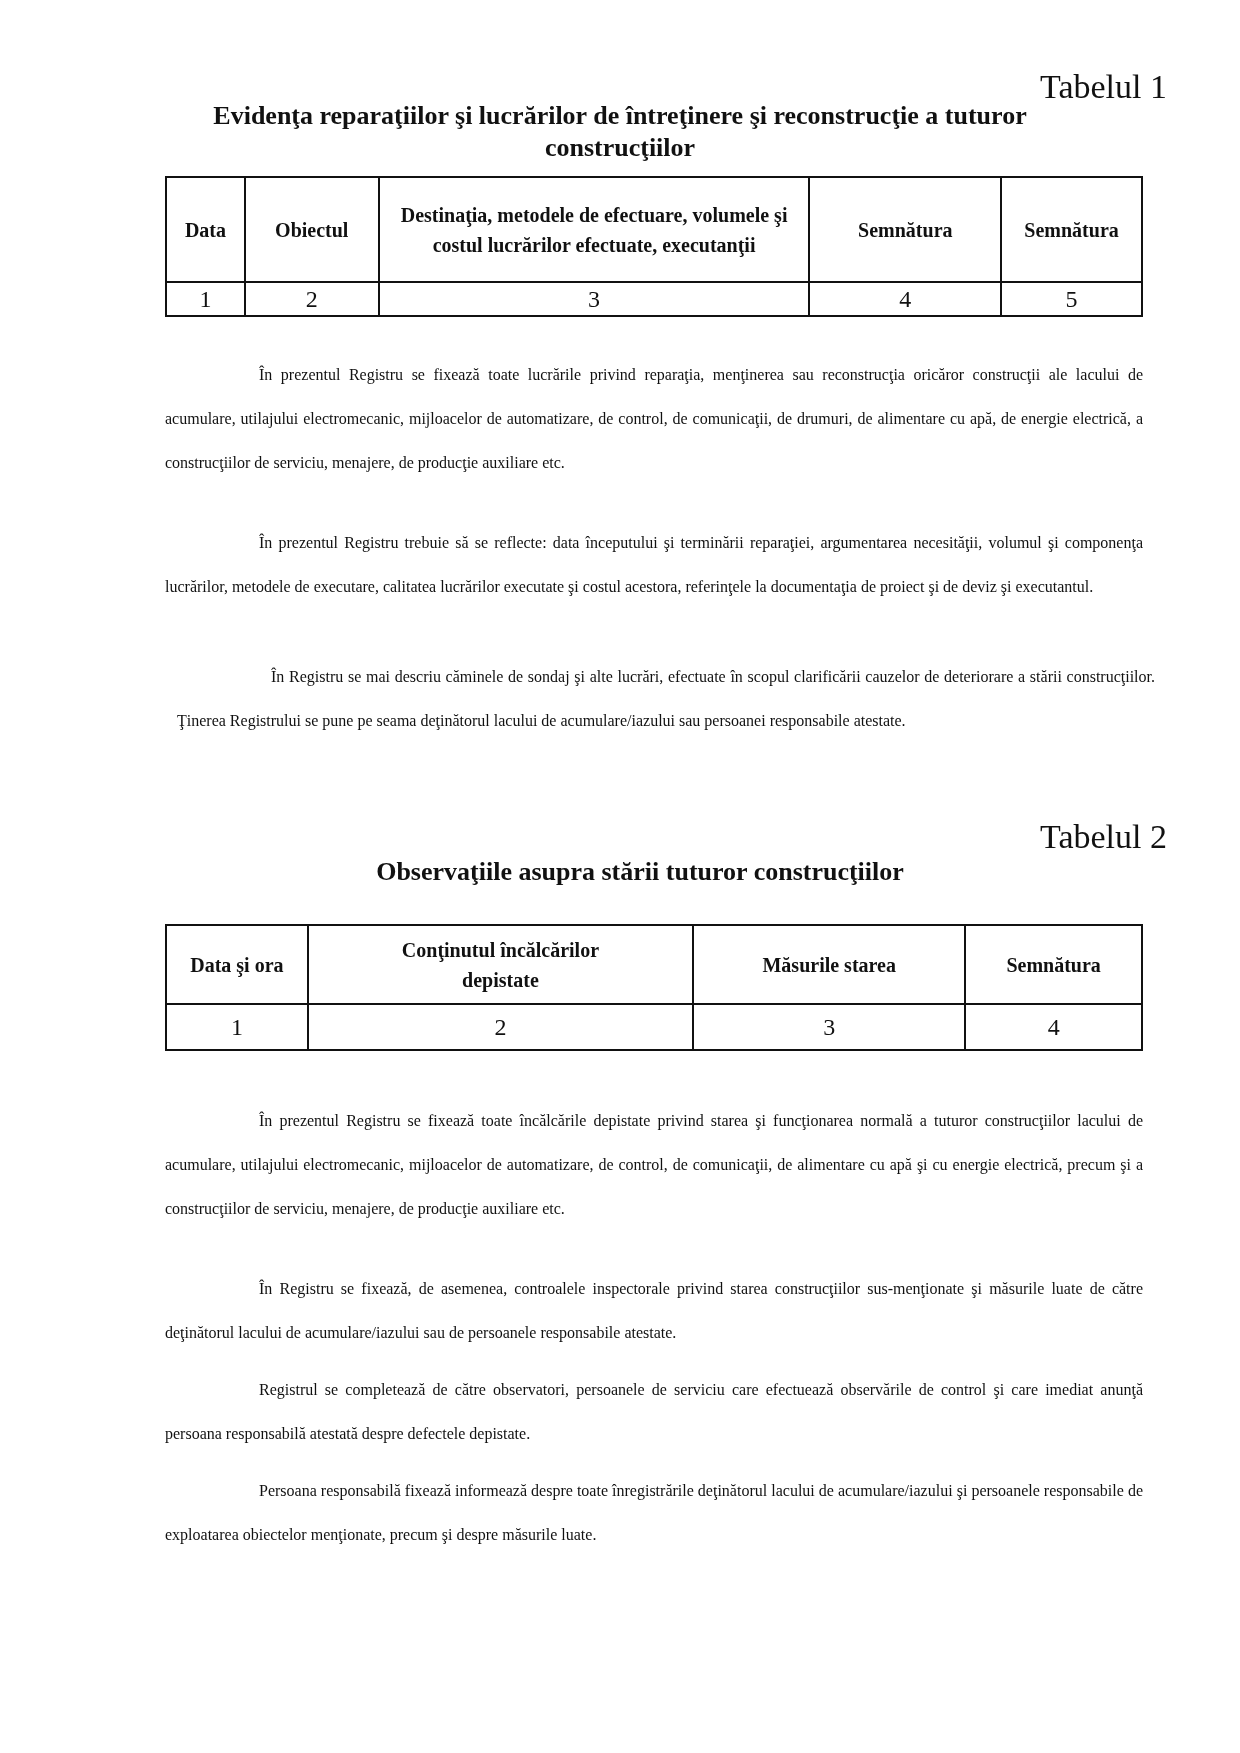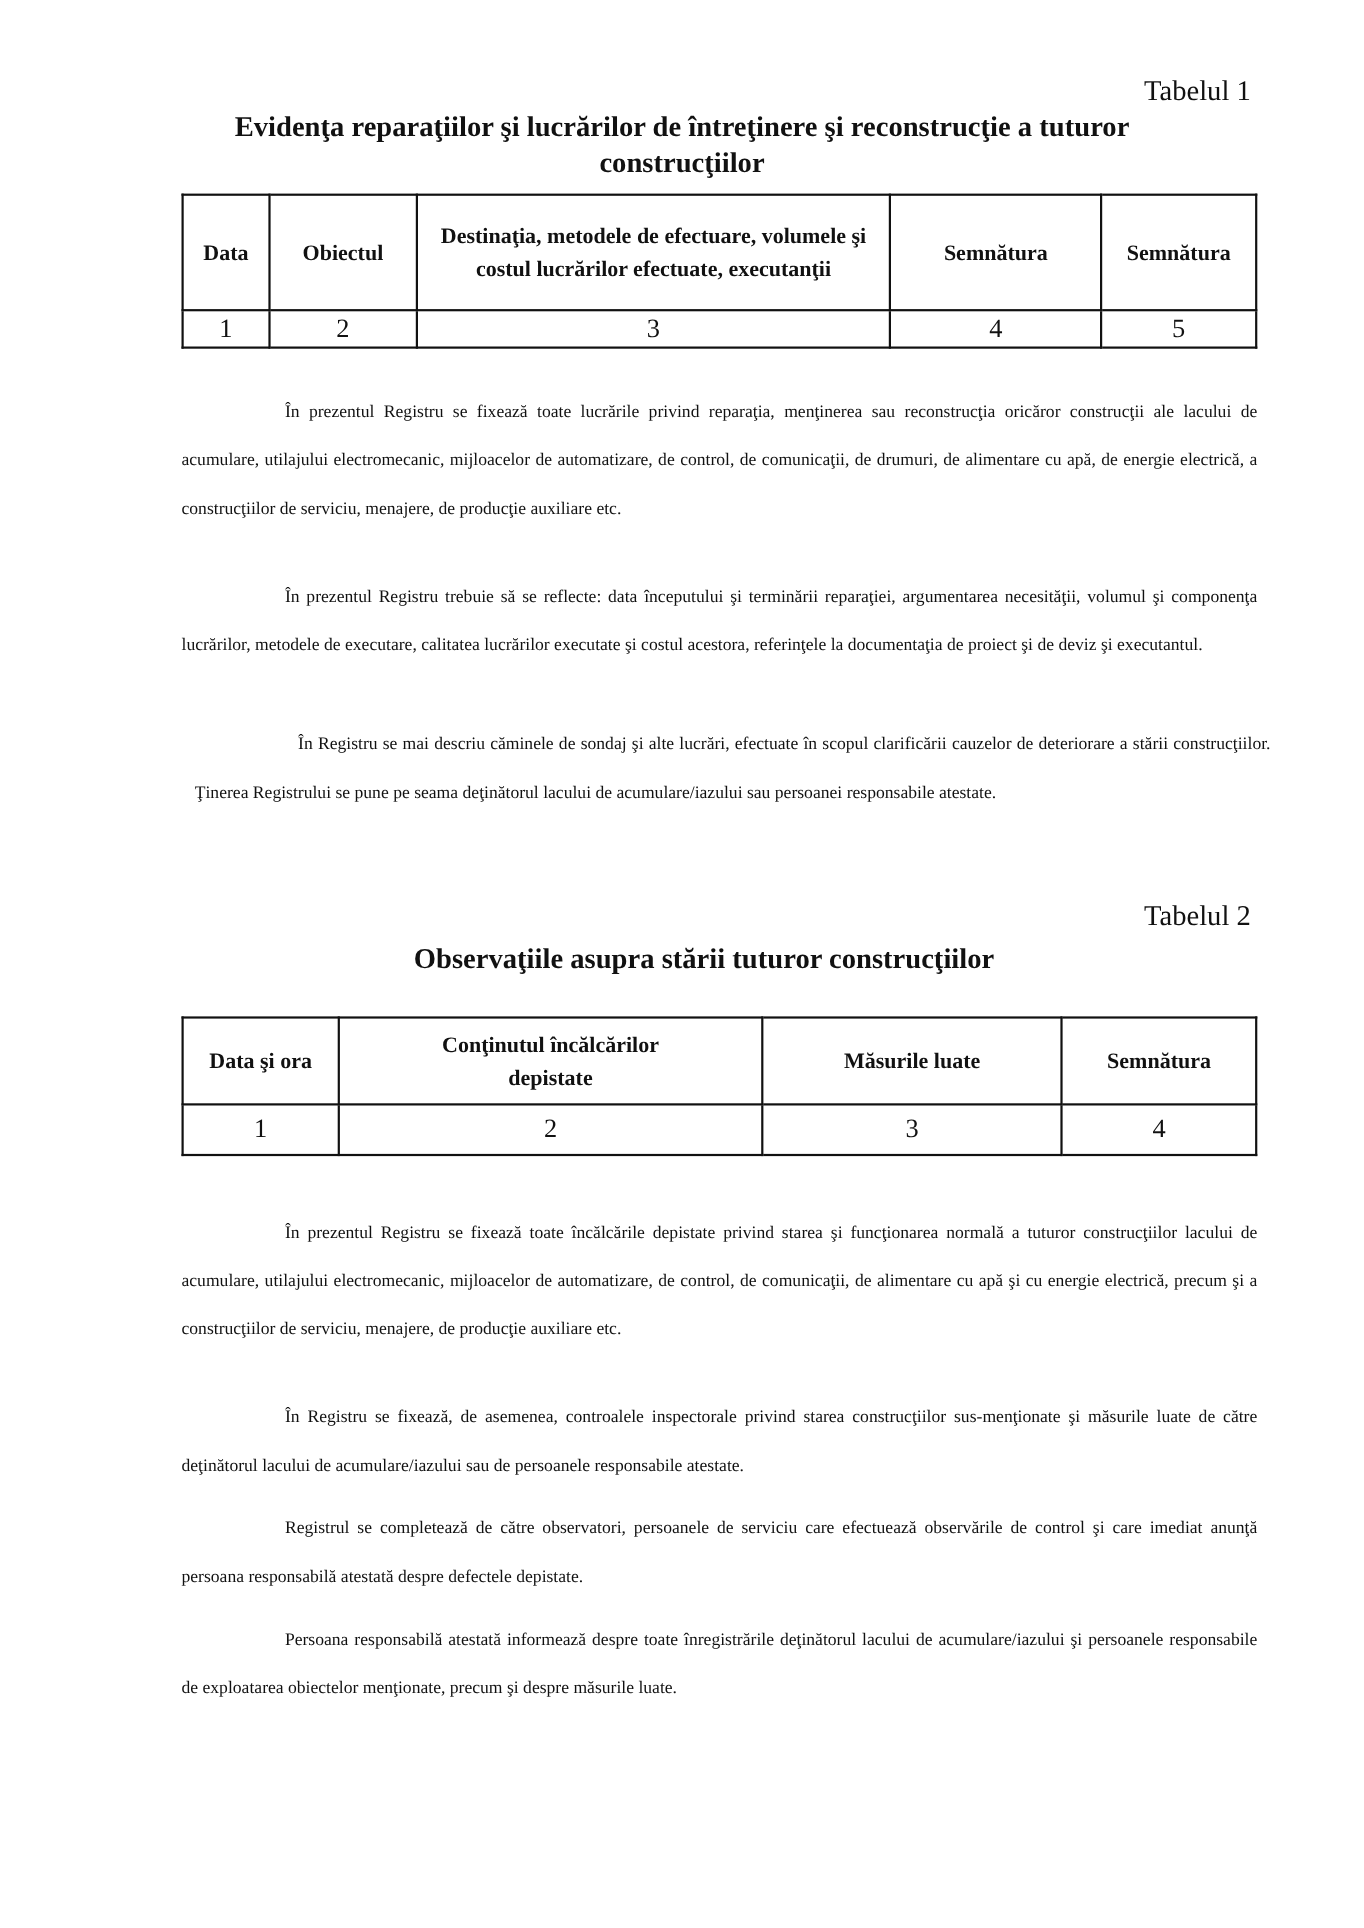--- a/index.html
+++ b/index.html
@@ -1,19 +1,19 @@
 <!DOCTYPE html>
 <html><head>
 <meta charset="utf-8">
 <style>
   html, body { margin:0; padding:0; background:#ffffff; }
   body { width:1240px; height:1753px; position:relative; overflow:hidden;
          font-family:"Liberation Serif", serif; color:#111; }
   .abs { position:absolute; }
-  .tabnum { font-size:26px; }
+  .tabnum { font-size:34px; }
   .title { font-weight:bold; font-size:26px; text-align:center; line-height:32px; }
   table { border-collapse:collapse; position:absolute; font-family:"Liberation Serif", serif; }
   td, th { border:2px solid #111; text-align:center; vertical-align:middle; padding:0; }
   th { font-weight:bold; font-size:20px; line-height:30px; }
   td { font-size:24px; font-weight:normal; }
   .para { position:absolute; left:165px; width:978px; font-size:16px; line-height:44px;
           text-align:justify; text-indent:94px; margin:0; }
 </style>
 </head>
 <body>
@@ -61,28 +61,28 @@
   <colgroup>
     <col style="width:142px">
       <col style="width:386px">
       <col style="width:273px">
       <col style="width:177px">
   </colgroup>
   <tbody>
       <tr style="height:79px">
     <th style="padding:0 22px;">Data şi ora</th>
     <th style="padding:0 70px;">Conţinutul încălcărilor depistate</th>
-    <th>Măsurile luate</th>
+    <th>Măsurile starea</th>
     <th>Semnătura</th>
   </tr>
   <tr style="height:46px">
     <td>1</td>
     <td>2</td>
     <td>3</td>
     <td>4</td>
   </tr>
 </tbody>
   </table>
 
 <p class="para" style="top:1099px;">În prezentul Registru se fixează toate încălcările depistate privind starea şi funcţionarea normală a tuturor construcţiilor lacului de acumulare, utilajului electromecanic, mijloacelor de automatizare, de control, de comunicaţii, de alimentare cu apă şi cu energie electrică, precum şi a construcţiilor de serviciu, menajere, de producţie auxiliare etc.</p>
 <p class="para" style="top:1267px;">În Registru se fixează, de asemenea, controalele inspectorale privind starea construcţiilor sus-menţionate şi măsurile luate de către deţinătorul lacului de acumulare/iazului sau de persoanele responsabile atestate.</p>
 <p class="para" style="top:1368px;">Registrul se completează de către observatori, persoanele de serviciu care efectuează observările de control şi care imediat anunţă persoana responsabilă atestată despre defectele depistate.</p>
-<p class="para" style="top:1469px;">Persoana responsabilă atestată informează despre toate înregistrările deţinătorul lacului de acumulare/iazului şi persoanele responsabile de exploatarea obiectelor menţionate, precum şi despre măsurile luate.</p>
+<p class="para" style="top:1469px;">Persoana responsabilă fixează informează despre toate înregistrările deţinătorul lacului de acumulare/iazului şi persoanele responsabile de exploatarea obiectelor menţionate, precum şi despre măsurile luate.</p>
 
 </body></html>

